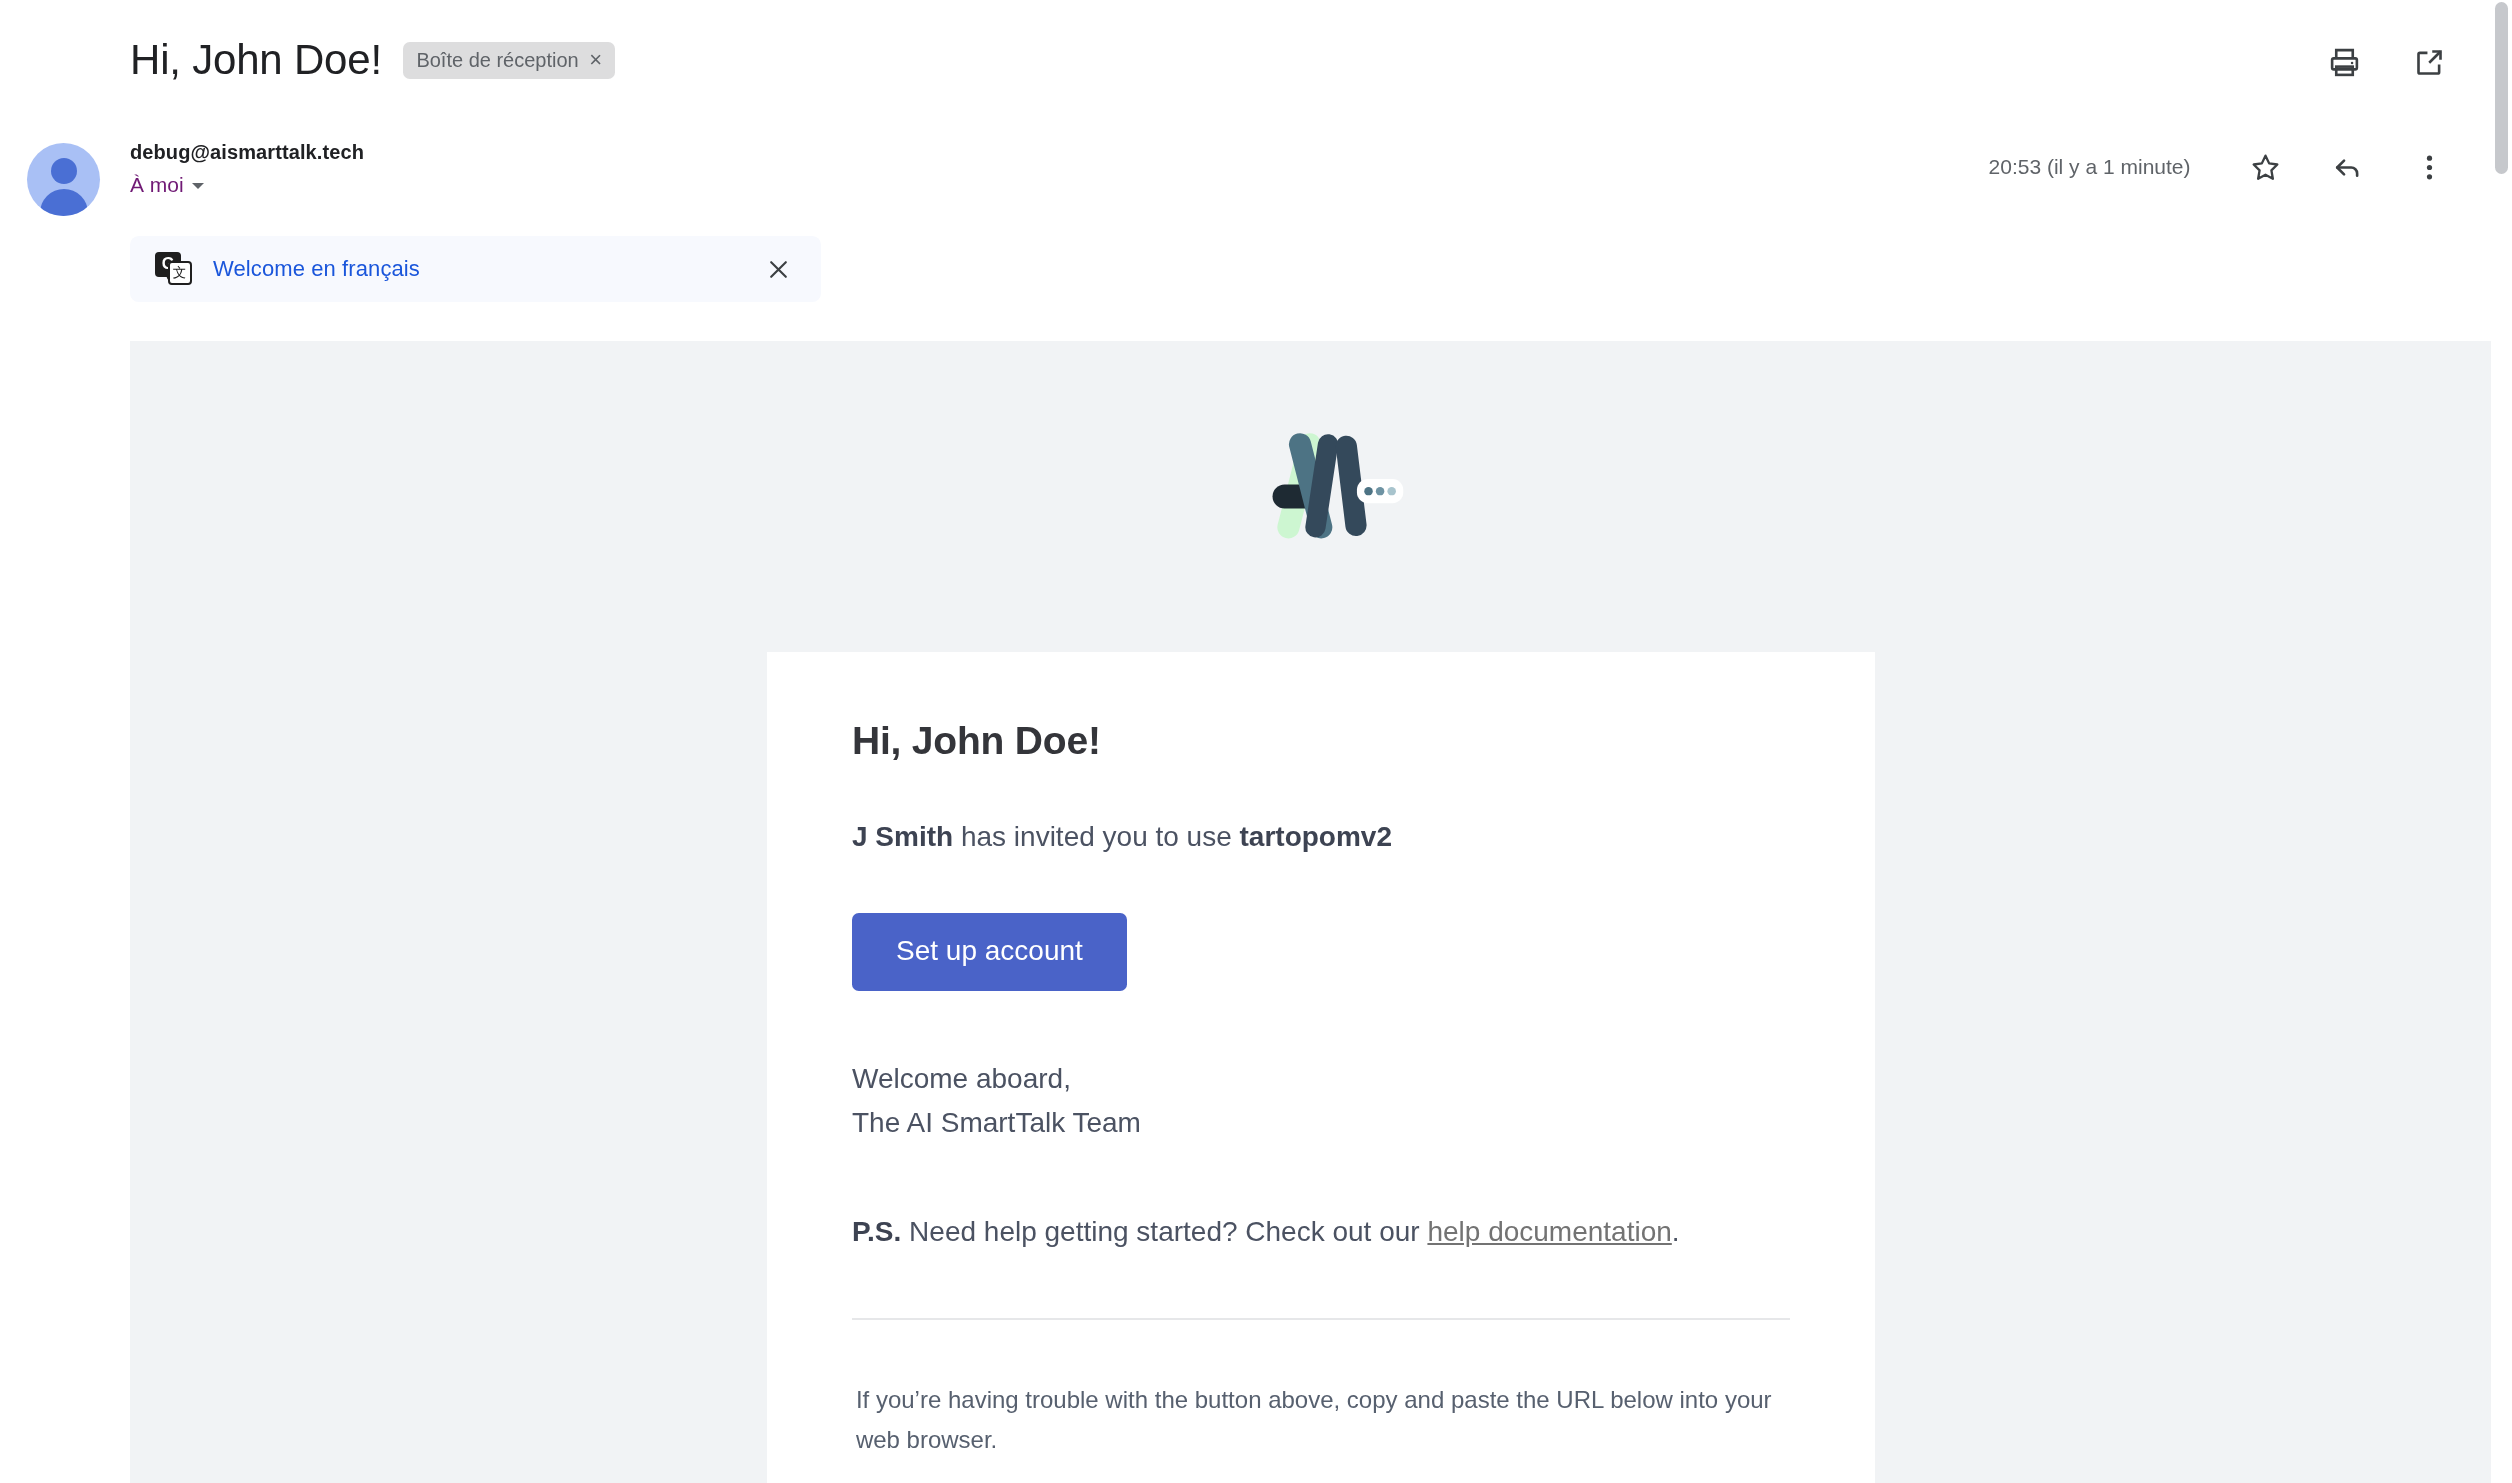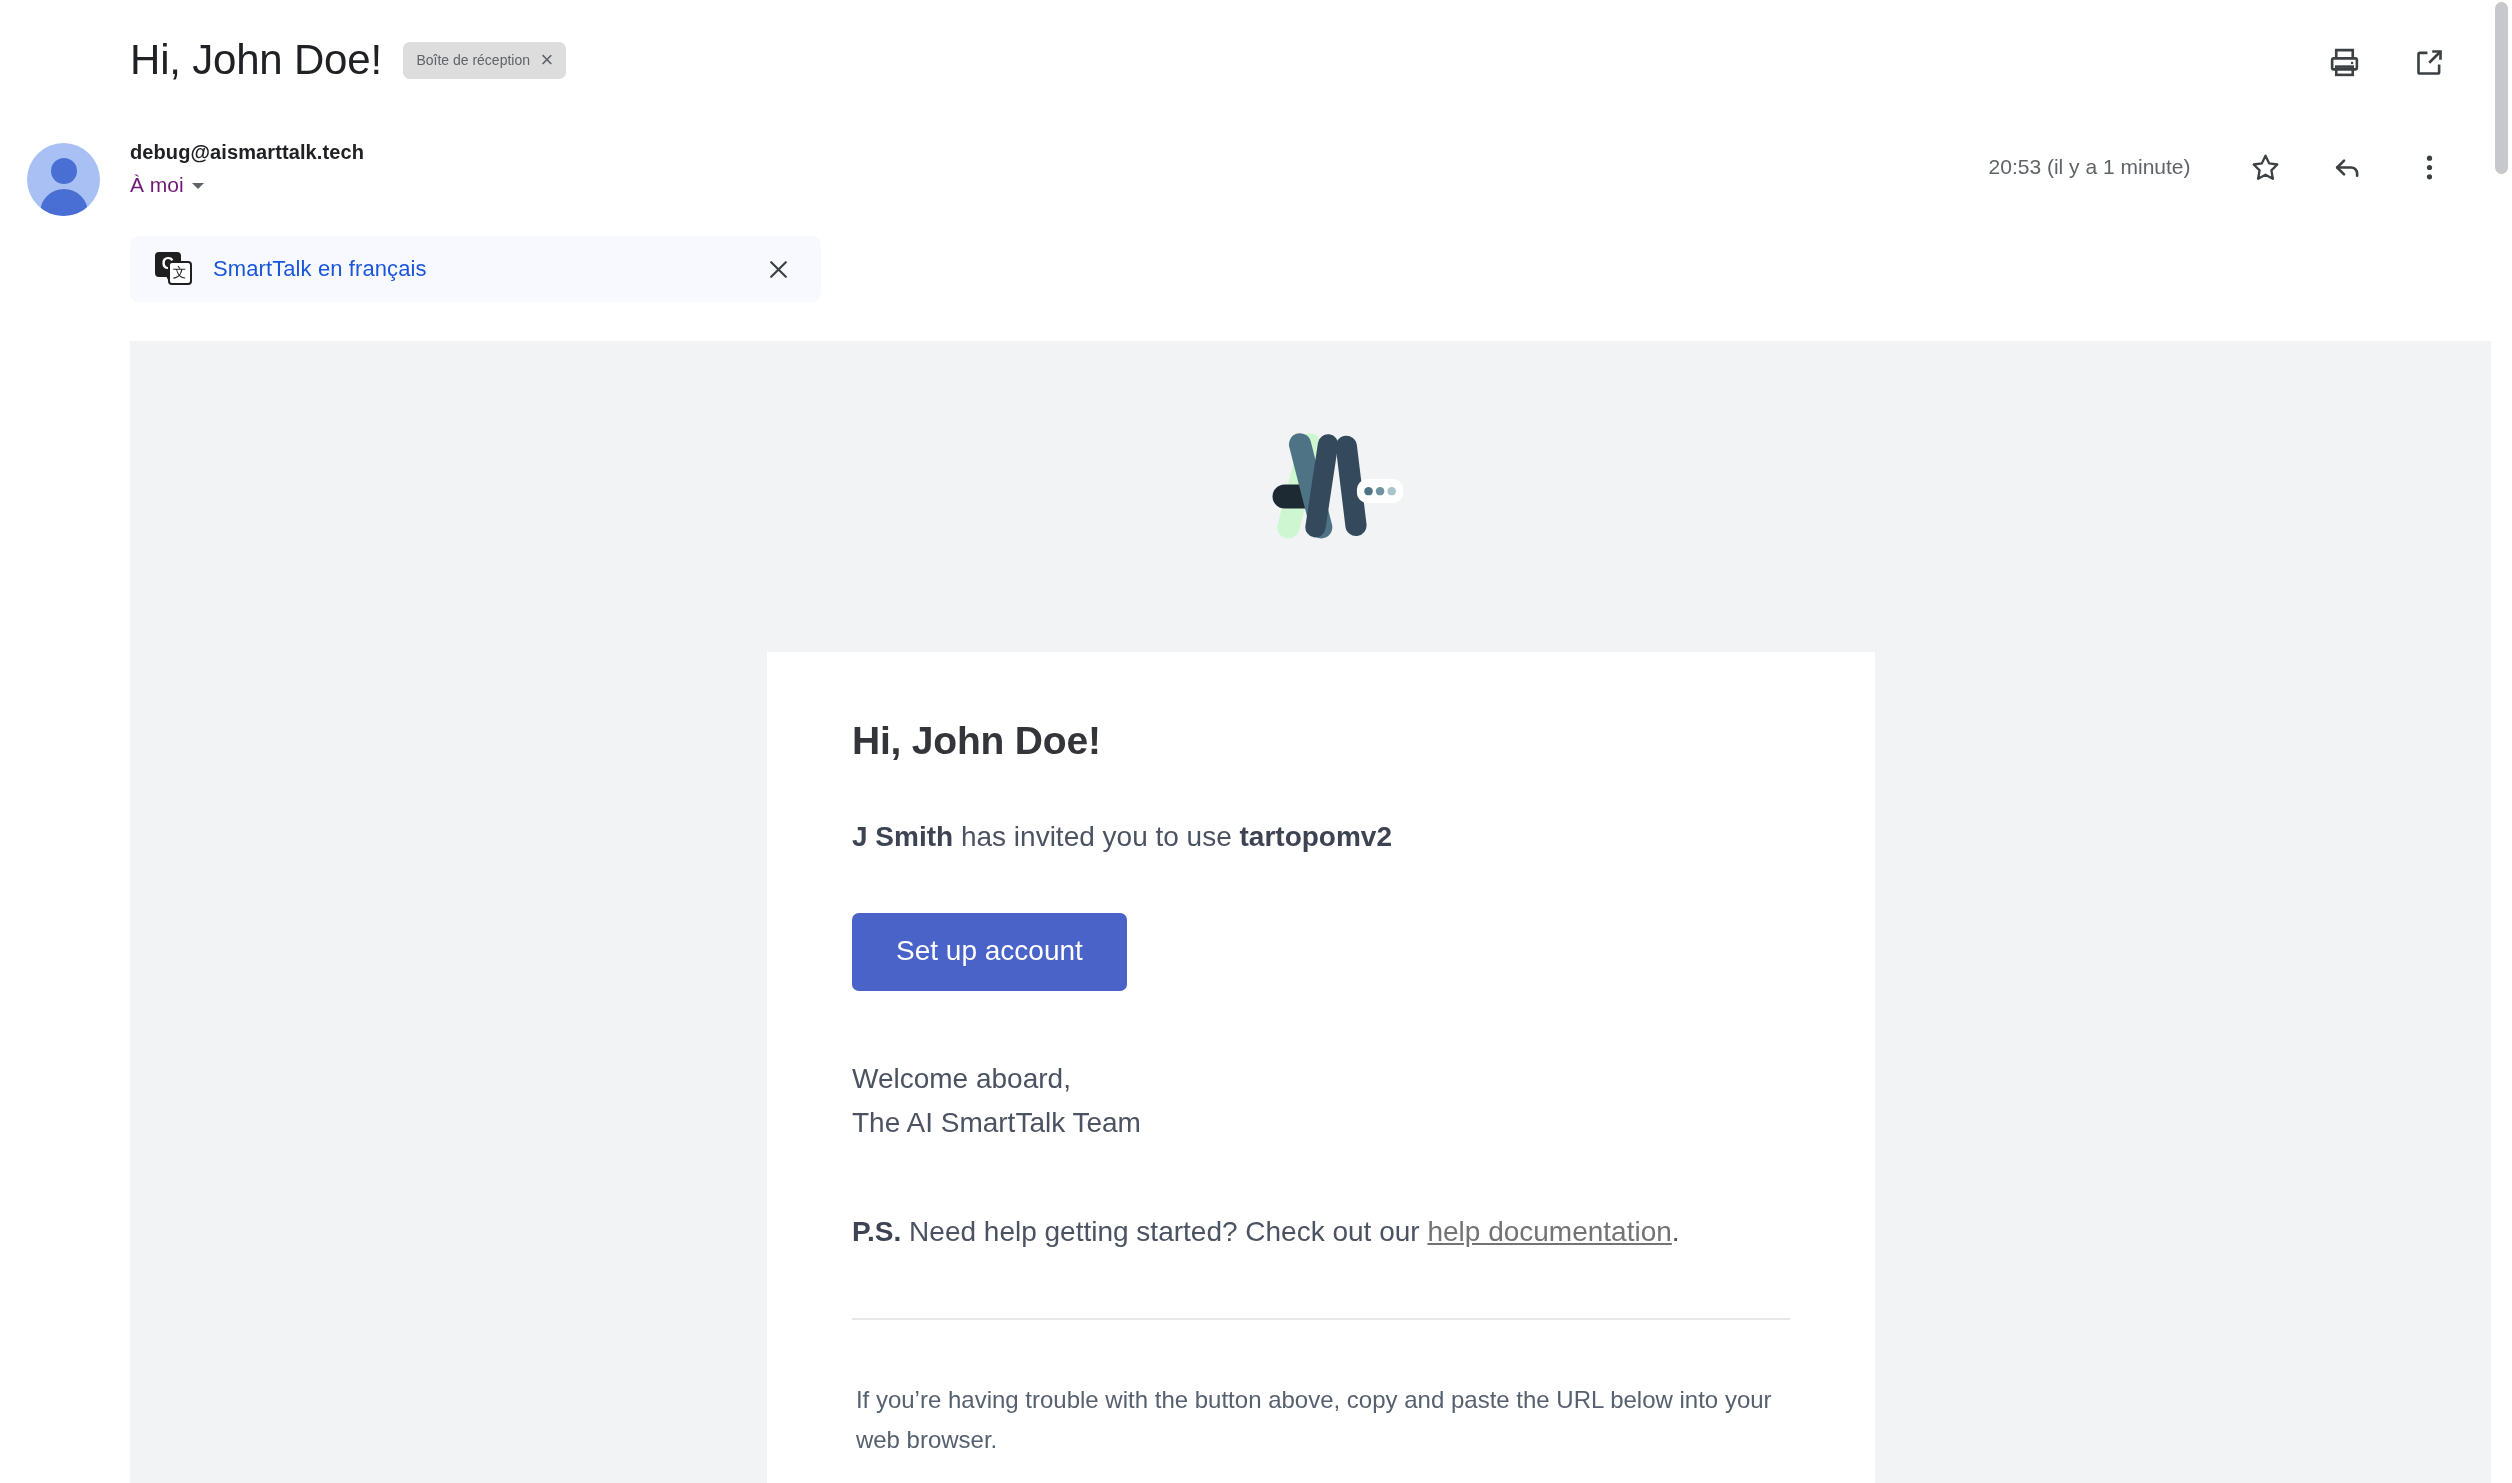--- a/index.html
+++ b/index.html
@@ -42,21 +42,21 @@
   .label-chip {
     display: inline-flex;
     align-items: center;
     gap: 10.6px;
     background: #ddddde;
     border-radius: 6.8px;
     padding: 5.8px 12.6px 6.8px 13.5px;
     height: 37px;
   }
   .label-chip-text {
-    font-size: 14px;
+    font-size: 20px;
     color: #5f6368;
     white-space: nowrap;
     line-height: 1;
   }
   .label-chip-x {
     font-size: 22px;
     color: #5f6368;
     line-height: 1;
     cursor: pointer;
   }
@@ -414,21 +414,21 @@
     </div>
   </div>
 </div>
 
 <div class="translate-bar">
   <div class="translate-icon">
     <div class="ti-back">G</div>
     <div class="ti-cursor"></div>
     <div class="ti-front">文</div>
   </div>
-  <span class="translate-label">SmartTalk en français</span>
+  <span class="translate-label">Welcome en français</span>
   <div class="translate-close">
     <svg width="27" height="27" viewBox="0 0 24 24" fill="none" stroke="#3c4043" stroke-width="1.9" stroke-linecap="round">
       <path d="M5.5 5.5l13 13M18.5 5.5l-13 13"></path>
     </svg>
   </div>
 </div>
 
 <div class="email-canvas">
 
   <div class="brand-logo">

